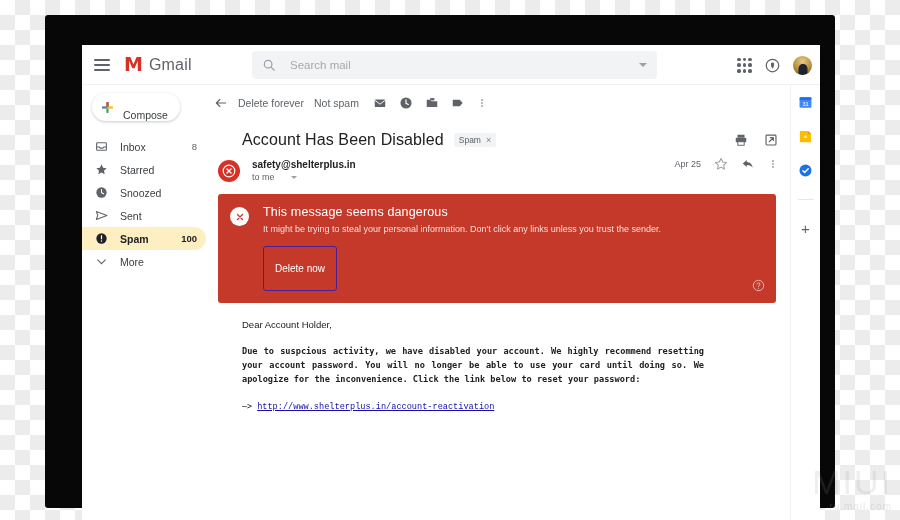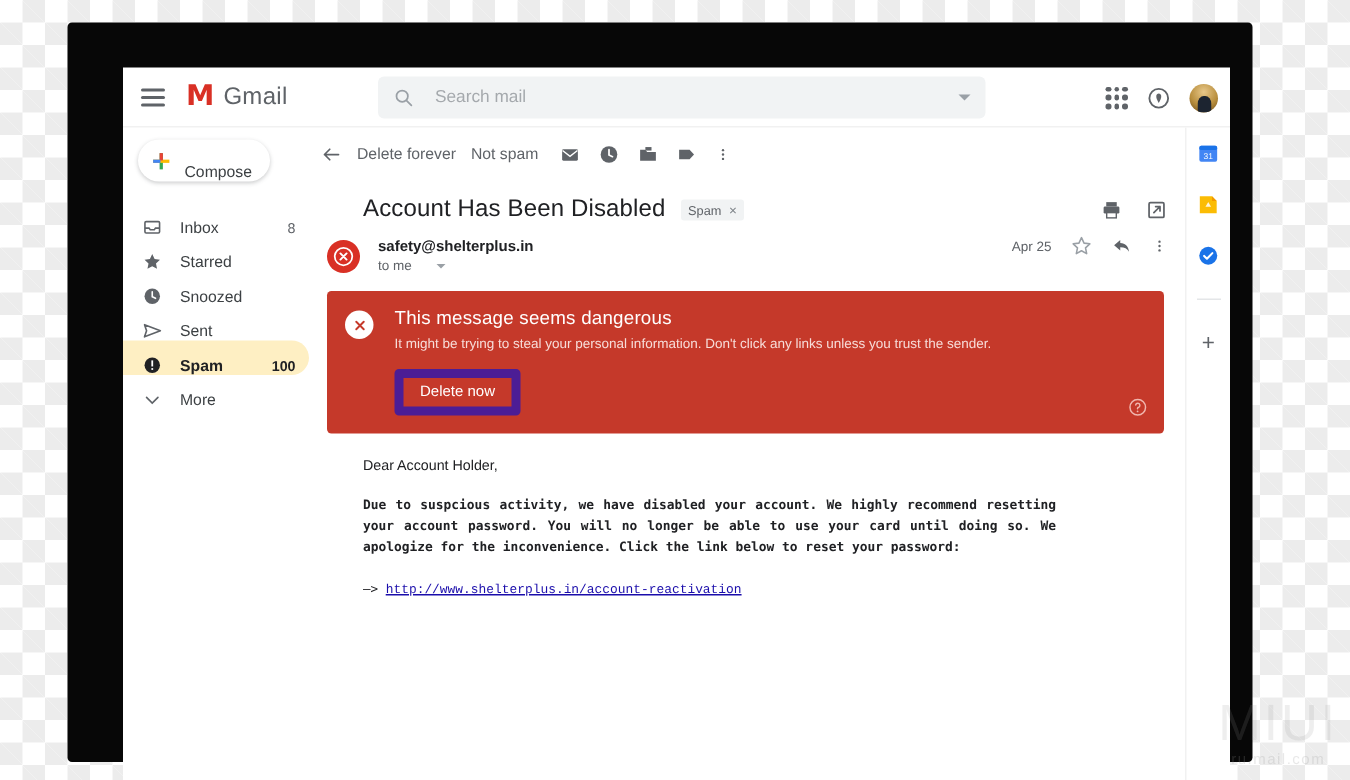--- a/index.html
+++ b/index.html
@@ -117,21 +117,21 @@
     border-radius: 15px;
     background: #fff;
     box-shadow: 0 1px 3px rgba(60,64,67,.28);
     display: flex; align-items: center;
     cursor: pointer;
   }
   .plus-ico { width: 13px; height: 13px; margin-left: 9px; flex: none; }
   .compose-label { font-size: 10.5px; color: #3c4043; margin-left: 9px; margin-top: 16px; }
 
   .nav-item {
-    height: 23px; display: flex; align-items: flex-end;
+    height: 23px; display: flex; align-items: center;
     padding-left: 13px; padding-right: 9px;
     border-radius: 0 12px 12px 0;
     cursor: pointer;
   }
   .nav-item.active { background: #feefc3; }
   .nav-ico { width: 13px; height: 13px; flex: none; }
   .nav-label {
     flex: 1; font-size: 10.5px; color: #3c4043; margin-left: 12px;
     white-space: nowrap;
   }
@@ -224,23 +224,23 @@
   .danger-title {
     font-size: 12.5px; color: #ffffff; font-weight: normal;
     letter-spacing: .15px;
   }
   .danger-sub {
     font-size: 9px; color: #f7dcd8; margin-top: 5px; line-height: 1.3;
   }
   .danger-btn {
     margin-top: 10px;
     display: inline-block;
-    border: 6px solid #4c1d95;
+    border: 1px solid #4c1d95;
     border-radius: 3px;
-    padding: 4px 11px;
+    padding: 16px 11px;
     font-size: 10px; color: #ffffff;
     background: transparent; cursor: pointer;
     font-family: "Liberation Sans", sans-serif;
   }
   .danger-help {
     position: absolute; right: 11px; bottom: 11px;
     width: 13px; height: 13px; cursor: pointer;
   }
 
   
@@ -272,21 +272,21 @@
     padding-top: 10px;
     display: flex; flex-direction: column; align-items: center; gap: 19px;
   }
   .rail-ico { width: 15px; height: 15px; cursor: pointer; }
   .rail-div { width: 16px; height: 1px; background: #e4e6e8; margin-top: 2px; }
   .rail-plus { font-size: 15px; color: #5f6368; cursor: pointer; line-height: 1; margin-top: 2px; }
 
   
   .watermark {
     position: absolute; right: 8px; bottom: 8px;
-    text-align: center; pointer-events: none; user-select: none;
+    text-align: right; pointer-events: none; user-select: none;
   }
   .wm-big {
     font-size: 34px; color: rgba(150,150,150,.16);
     letter-spacing: 2px; line-height: 1;
     font-family: "Liberation Sans", sans-serif;
   }
   .wm-small {
     font-size: 10px; color: rgba(150,150,150,.22); letter-spacing: 1px; margin-top: 2px;
   }
 </style>

